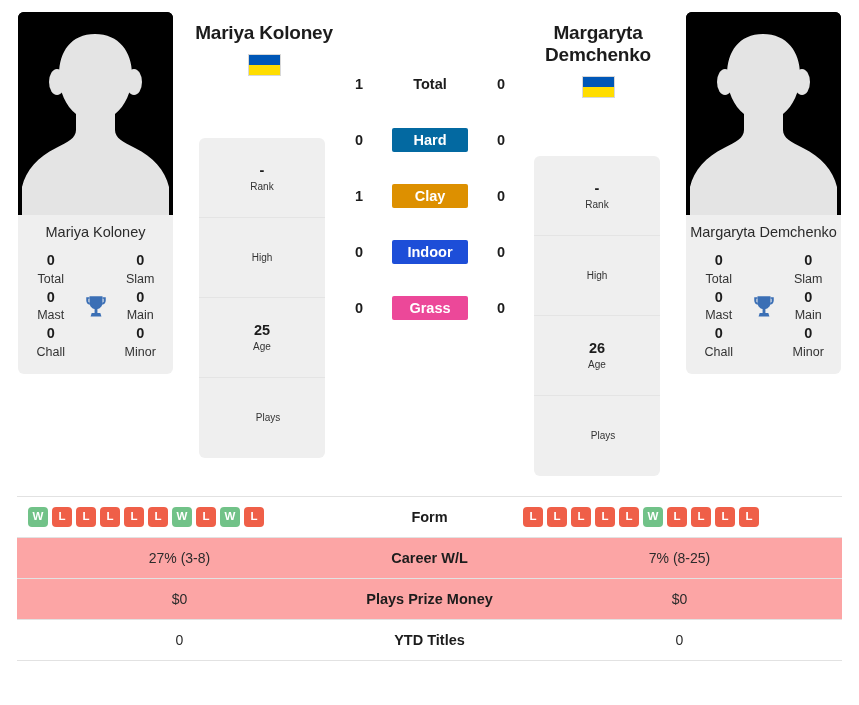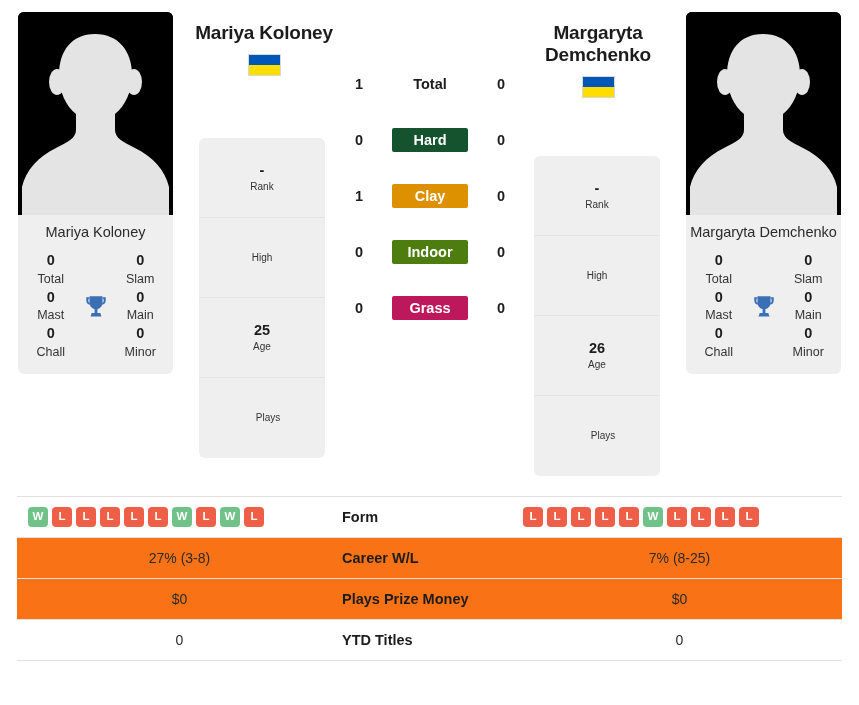--- a/index.html
+++ b/index.html
@@ -157,31 +157,31 @@
   .flag .f-bot { height: 50%; background: #FFDD00; }
 
   
   .stats-table {
     position: absolute;
     left: 0; top: 496px;
     width: 859px;
     border-collapse: collapse;
   }
   .stats-table tr { height: 41px; }
-  .stats-table tr.striped td { background: #f97316; }
+  .stats-table tr.striped td { background: #fca5a5; }
   .stats-table td {
     border-top: 1px solid #e2e2e2;
     border-bottom: 1px solid #e2e2e2;
     font-size: 14px;
     color: #2b2b2b;
     vertical-align: middle;
     padding: 0;
   }
   .stats-table td.side { text-align: center; width: 325px; }
-  .stats-table td.mid  { font-weight: bold; font-size: 14.5px; color: #1c1c1c; }
+  .stats-table td.mid  { text-align: center; font-weight: bold; font-size: 14.5px; color: #1c1c1c; }
   .stats-table td.pad-l { width: 17px; border: none; background: #fff !important; }
   .stats-table td.pad-r { width: 17px; border: none; background: #fff !important; }
 
   .form-strip { display: flex; gap: 4px; justify-content: center; }
   .form-strip.left-strip { justify-content: flex-start; padding-left: 11px; }
   .form-strip.right-strip { justify-content: flex-start; padding-left: 6px; }
   .fb {
     width: 20px; height: 20px;
     border-radius: 4px;
     font-size: 11.5px;
@@ -357,36 +357,36 @@
     </div>
 
     <div class="surface-col">
       <div class="surface-row">
         <div class="sval">1</div>
         <div class="badge plain">Total</div>
         <div class="sval right">0</div>
       </div>
       <div class="surface-row">
         <div class="sval">0</div>
-        <div class="badge" style="background:#14532d;">Hard</div>
+        <div class="badge" style="background:#0369a1;">Hard</div>
         <div class="sval right">0</div>
       </div>
       <div class="surface-row">
         <div class="sval">1</div>
         <div class="badge" style="background:#dd9000;">Clay</div>
         <div class="sval right">0</div>
       </div>
       <div class="surface-row">
         <div class="sval">0</div>
-        <div class="badge" style="background:#4d7c0f;">Indoor</div>
+        <div class="badge" style="background:#1d4ed8;">Indoor</div>
         <div class="sval right">0</div>
       </div>
       <div class="surface-row">
         <div class="sval">0</div>
-        <div class="badge" style="background:#be185d;">Grass</div>
+        <div class="badge" style="background:#ec4899;">Grass</div>
         <div class="sval right">0</div>
       </div>
     </div>
 
   </div>
 
   <table class="stats-table">
     <tbody>
       <tr>
         <td class="pad-l"></td>

